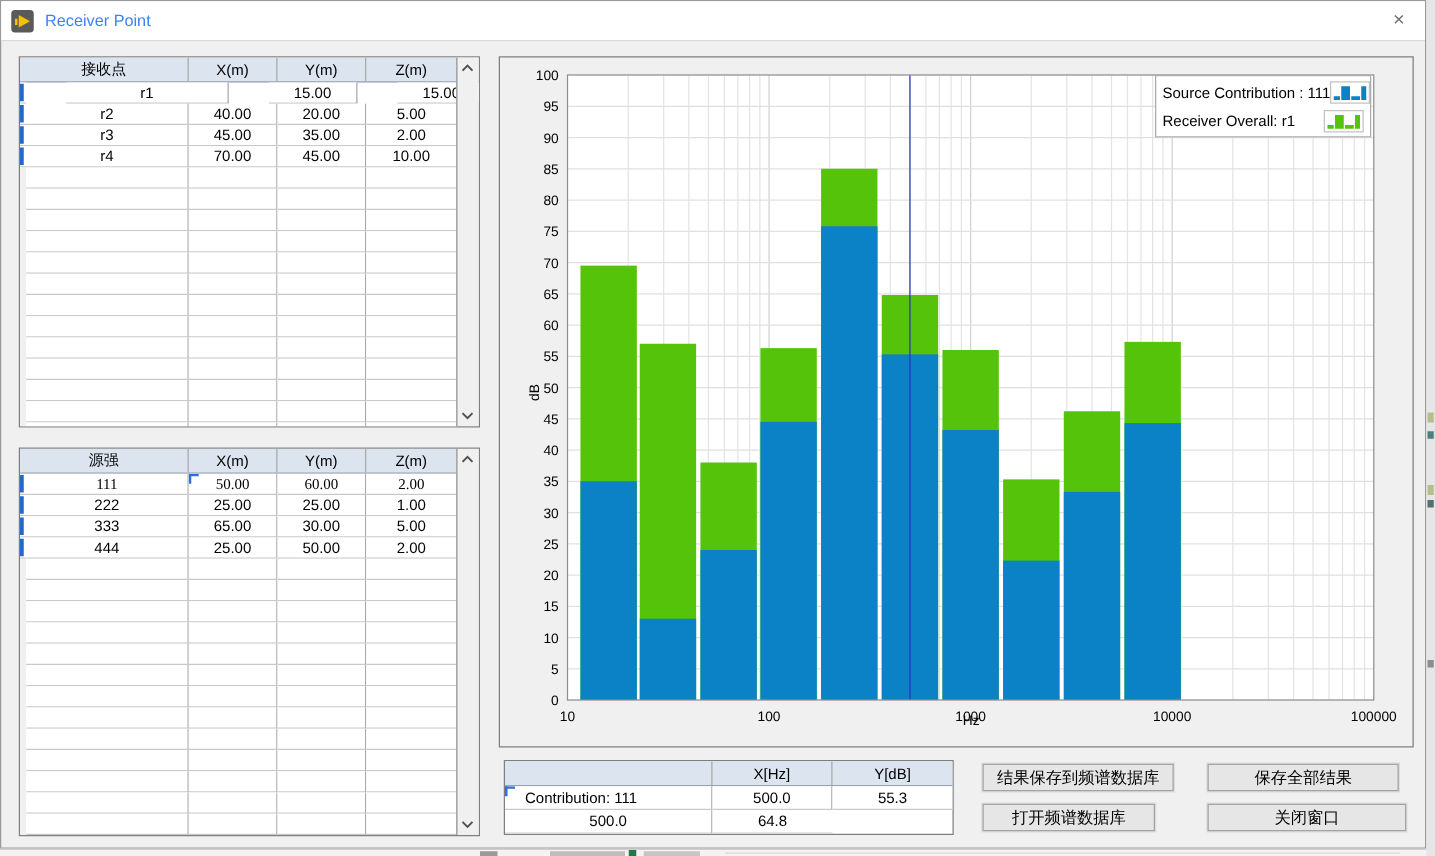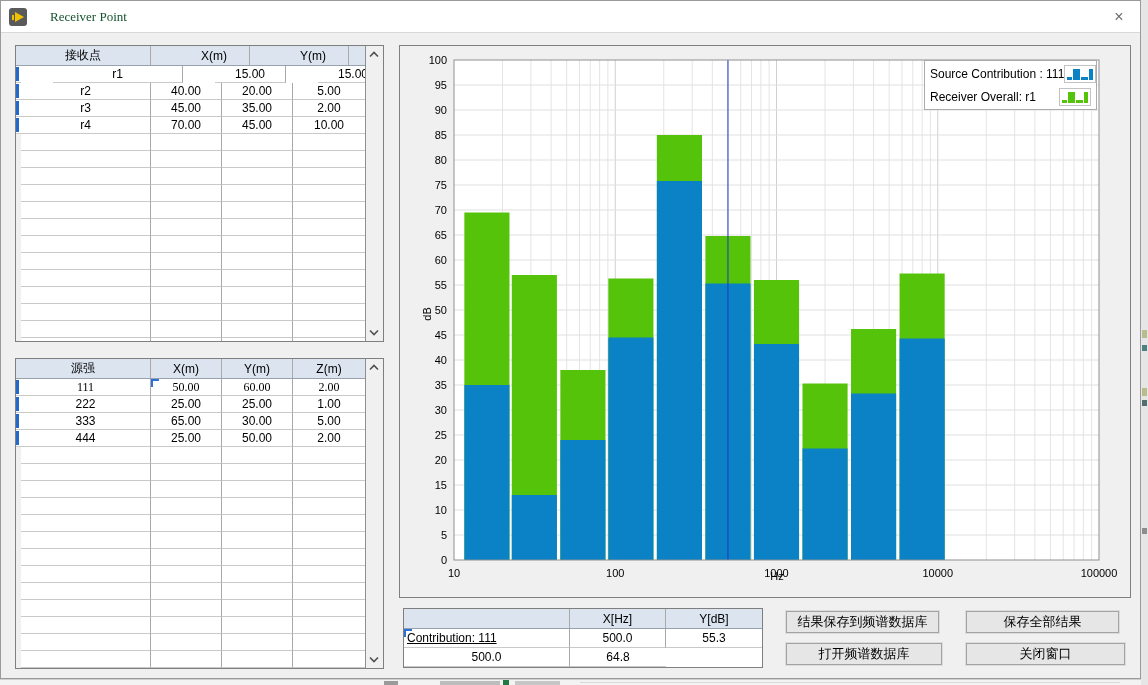--- a/index.html
+++ b/index.html
@@ -7,37 +7,37 @@
          font-family:"Liberation Sans",sans-serif;-webkit-font-smoothing:antialiased;}
   .window{position:absolute;left:0;top:0;width:1141px;height:679px;background:#f0f0f0;
           border:1px solid #9a9a9a;box-sizing:border-box;}
   
   .titlebar{position:absolute;left:0;top:0;right:0;height:31px;background:#ffffff;
             border-bottom:1px solid #d8d8d8;display:flex;align-items:center;}
   .app-icon{width:18px;height:18px;margin-left:8px;background:#5a5a5a;border-radius:3px;position:relative;flex:0 0 auto;}
   .app-icon .notch{position:absolute;left:3px;top:7px;width:2px;height:5px;background:#f2c200;}
   .app-icon .tri{position:absolute;left:6px;top:4px;width:0;height:0;
                  border-left:9px solid #f2c200;border-top:5px solid transparent;border-bottom:5px solid transparent;}
-  .title-text{margin-left:23px;color:#14532d;font-size:13px;font-family:Liberation Serif, serif;}
+  .title-text{margin-left:9px;color:#3b82f6;font-size:13px;}
   .close-btn{position:absolute;right:7px;top:3px;width:28px;height:25px;color:#6f6f6f;font-size:16px;
              display:flex;align-items:center;justify-content:center;}
   
   .tbl{position:absolute;background:#ffffff;border:1px solid #7f7f7f;box-sizing:border-box;overflow:hidden;}
   .tbl .grid{position:absolute;left:0;top:0;}
   .tbl .sb{position:absolute;top:0;right:0;bottom:0;width:18px;background:#f0f0f0;
            border-left:1px solid #8f8f8f;box-sizing:border-box;}
   .sb svg{position:absolute;left:3px;}
   .sb svg.up{top:5px;} .sb svg.dn{bottom:5px;}
   .trow{display:grid;box-sizing:border-box;}
   .hrow{background:#dbe4ef;border-bottom:1px solid #98a2ae;height:20px;}
   .cell{box-sizing:border-box;border-right:1px solid #a9a9a9;display:flex;align-items:center;justify-content:center;
         font-size:12px;color:#000;overflow:hidden;white-space:nowrap;position:relative;background:transparent;}
   .trow .cell:last-child{border-right:none;}
   .dcell{border-bottom:1px solid #c9c9c9;background:#fff;}
-  .cell.left{justify-content:flex-start;padding-left:3px;text-decoration:underline;}
+  .cell.left{justify-content:flex-start;padding-left:16px;}
   .strip{border-right:none;}
   .strip-data{background:#fff;border-bottom:1px solid #c9c9c9;}
   .strip-data::before{content:"";position:absolute;left:0;top:1px;bottom:1px;width:3px;background:#2468cc;}
   .strip-empty{background:#f0f0f0;}
   .focus-cell::before{content:"";position:absolute;left:0;top:0;width:6px;height:6px;
                       border-left:2px solid #2f6fd6;border-top:2px solid #2f6fd6;}
   
   .chart-panel{position:absolute;left:398px;top:44px;width:732px;height:553px;border:1px solid #7f7f7f;
                background:#f0f0f0;box-sizing:border-box;}
   #chart-svg{position:absolute;left:0;top:0;}
@@ -66,21 +66,21 @@
       <div class="app-icon">
         <span class="notch"></span>
         <span class="tri"></span>
       </div>
       <span class="title-text">Receiver Point</span>
       <div class="close-btn">×</div>
     </div>
 
     <div id="receiver-table" class="tbl" style="left:14px;top:44px;width:369px;height:297px;">
       <div class="grid">
-          <div class="trow hrow" style="grid-template-columns: 135px 71px 71px 72px; gap: 28px;">
+          <div class="trow hrow" style="grid-template-columns: 135px 71px 71px 72px;">
             <div class="cell">接收点</div>
             <div class="cell">X(m)</div>
             <div class="cell">Y(m)</div>
             <div class="cell">Z(m)</div>
           </div>
           <div class="trow" style="height: 17px; grid-template-columns: 5px 130px 71px 71px 72px; gap: 32px;">
             <div class="cell strip strip-data"></div>
             <div class="cell dcell">r1</div>
             <div class="cell dcell">15.00</div>
             <div class="cell dcell">15.00</div>
@@ -508,21 +508,21 @@
           </div>
           <div class="trow" style="height: 19px; grid-template-columns: 166px 96px 96px;">
             <div class="cell dcell">500.0</div>
             <div class="cell dcell">64.8</div>
           </div>
         </div>
     </div>
 
     <div class="btn" style="left:785px;top:610px;width:153px;">结果保存到频谱数据库</div>
     <div class="btn" style="left:965px;top:610px;width:153px;">保存全部结果</div>
-    <div class="btn" style="left:785px;top:642px;width:156px;">打开频谱数据库</div>
+    <div class="btn" style="left:785px;top:642px;width:138px;">打开频谱数据库</div>
     <div class="btn" style="left:965px;top:642px;width:159px;">关闭窗口</div>
   </div>
 
   <div class="sliver-bottom">
     <div class="mark" style="left:384px;top:1px;width:14px;height:4px;background:#9a9a9a;"></div>
     <div class="mark" style="left:440px;top:1px;width:60px;height:4px;background:#bdbdbd;"></div>
     <div class="mark" style="left:503px;top:0px;width:6px;height:5px;background:#1f7a45;"></div>
     <div class="mark" style="left:515px;top:1px;width:45px;height:4px;background:#c6c6c6;"></div>
     <div class="mark" style="left:580px;top:2px;width:540px;height:1px;background:#d9d9d9;"></div>
   </div>

